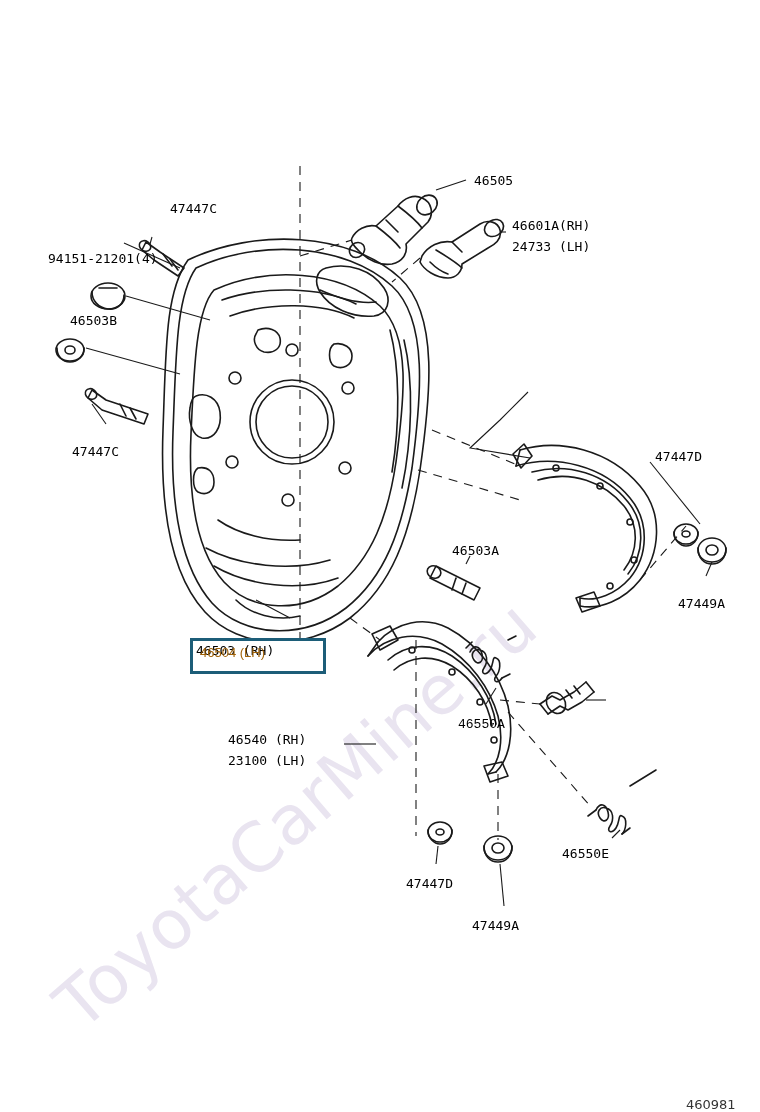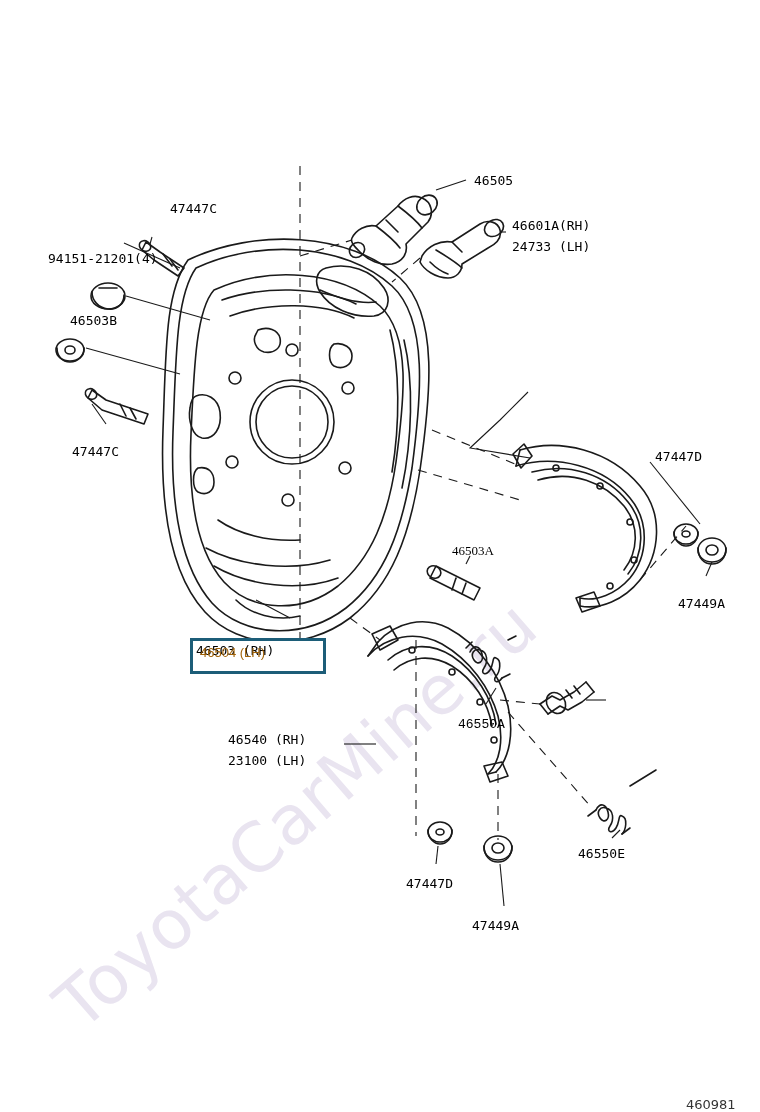--- a/index.html
+++ b/index.html
@@ -328,27 +328,27 @@
   </svg>
 
   <div class="label" style="left:474px; top:170px;">46505</div>
   <div class="label" style="left:170px; top:198px;">47447C</div>
   <div class="label" style="left:512px; top:215px;">46601A(RH)
 24733 (LH)</div>
   <div class="label" style="left:48px;  top:248px;">94151-21201(4)</div>
   <div class="label" style="left:42px;  top:310px;margin-left:28px;">46503B</div>
   <div class="label" style="left:72px;  top:441px;">47447C</div>
   <div class="label" style="left:655px; top:446px;">47447D</div>
-  <div class="label" style="left:452px; top:540px;font-family:Liberation Serif, serif;">46503A</div>
+  <div class="label" style="left:452px; top:540px;">46503A</div>
   <div class="label" style="left:678px; top:593px;">47449A</div>
   <div class="label" style="left:196px; top:640px;">46503 (RH)</div>
   <div class="label" style="left:458px; top:714px;font-family:Liberation Mono, monospace;">46550A</div>
   <div class="label" style="left:228px; top:729px;">46540 (RH)
 23100 (LH)</div>
-  <div class="label" style="left:578px; top:843px;">46550E</div>
+  <div class="label" style="left:562px; top:843px;">46550E</div>
   <div class="label" style="left:406px; top:873px;">47447D</div>
   <div class="label" style="left:472px; top:915px;">47449A</div>
   <div class="label tiny" style="left:686px; top:1094px;">460981</div>
 
   <div class="highlight-box" style="left:190px; top:638px; width:130px; height:30px;"></div>
   <div class="highlight-label" style="left:200px; top:642px;">46504 (LH)</div>
 
 </div>
 
 </body></html>

